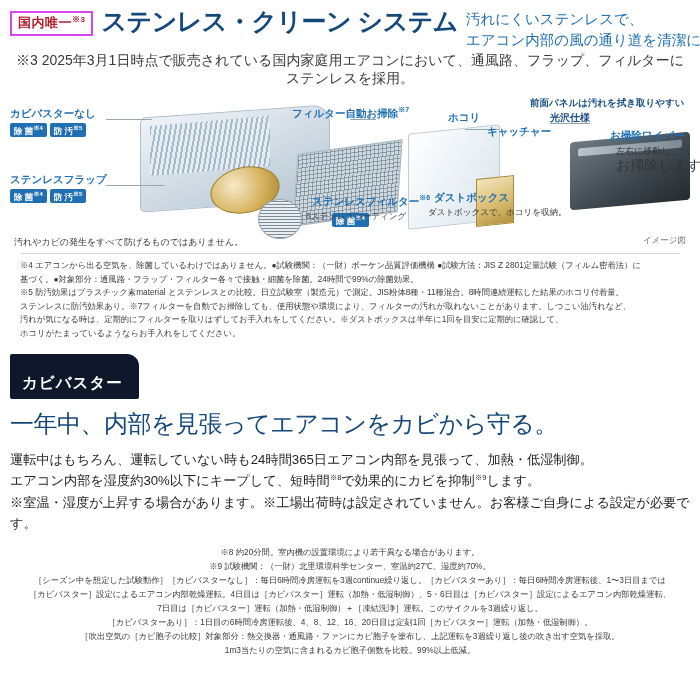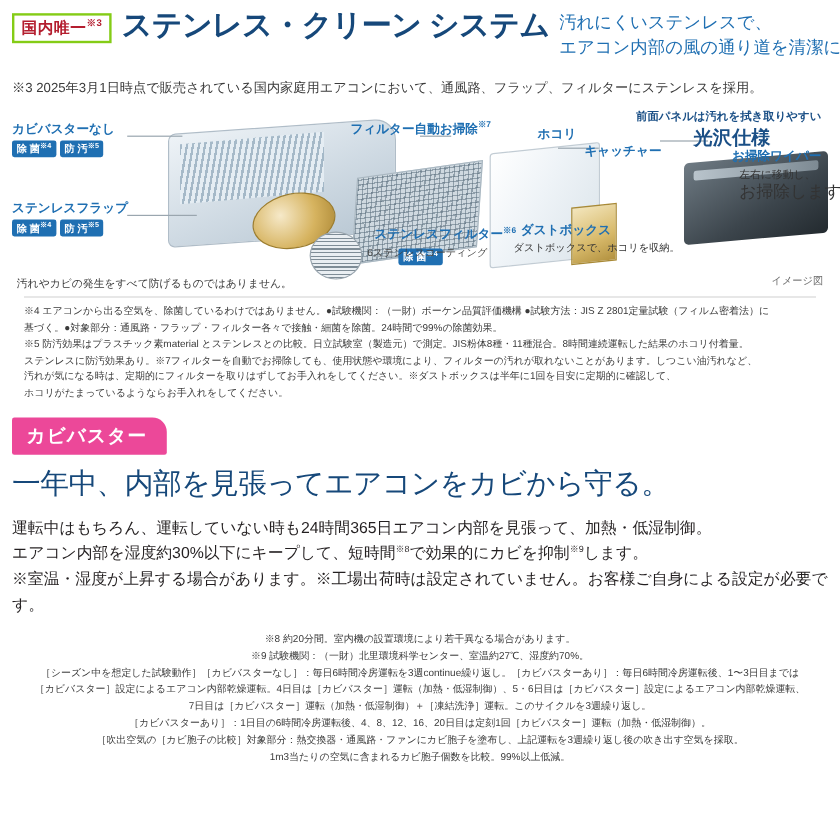--- a/index.html
+++ b/index.html
@@ -15,21 +15,21 @@
 
   
   .sec1 { position: relative; padding: 8px 10px 0 10px; }
 
   .hdr-row {
     display: flex;
     align-items: flex-start;
     gap: 8px;
   }
   .badge-domestic {
-    border: 2px solid #84cc16;
+    border: 2px solid #d946ef;
     color: #b41e2f;
     font-size: 13px;
     font-weight: bold;
     padding: 3px 6px 3px 6px;
     letter-spacing: 0.5px;
     white-space: nowrap;
     line-height: 1.1;
     position: relative;
     top: 3px;
   }
@@ -46,24 +46,25 @@
   .title-right {
     font-size: 14.5px;
     color: #1f6fb2;
     line-height: 1.45;
     margin-left: auto;
     padding-top: 1px;
     white-space: nowrap;
   }
 
   .note-star {
-    font-size: 11px;
+    font-size: 14px;
     color: #3a3a3a;
-    margin-top: 16px;
+    margin-top: 0;
     line-height: 1.3;
+    text-align: center;
   }
 
   
   .diagram {
     position: relative;
     height: 160px;
     margin-top: 2px;
   }
 
   .lbl { position: absolute; font-size: 10.5px; color: #1f6fb2; font-weight: bold; white-space: nowrap; }
@@ -192,25 +193,25 @@
     font-size: 8.3px;
     line-height: 1.62;
     color: #3a3a3a;
   }
   .footnotes p { margin: 0; }
 
   
   .sec2 { margin-top: 14px; padding: 0 10px; }
   .kabi-tab {
     display: inline-block;
-    background: #ec4899;
+    background: #0f172a;
     color: #ffffff;
     font-size: 15.5px;
     font-weight: bold;
-    padding: 5px 16px 5px 12px;
+    padding: 19px 16px 5px 12px;
     letter-spacing: 1px;
     border-radius: 2px 12px 2px 2px;
   }
   .kabi-head {
     font-size: 24px;
     font-weight: normal;
     color: #16487a;
     letter-spacing: -0.5px;
     margin-top: 11px;
     line-height: 1.2;
@@ -282,21 +283,21 @@
     </div>
 
     <div class="lbl" style="left:282px; top:16px;">
       <span>フィルター自動お掃除</span><sup>※7</sup>
     </div>
 
     <div class="lbl" style="left:438px; top:22px;">ホコリ</div>
     <div class="lbl" style="left:432px; top:36px;margin-left:45px;">キャッチャー</div>
 
     <div class="lbl lbl-dark" style="left:520px; top:8px; font-size:9.5px;">前面パネルは汚れを拭き取りやすい</div>
-    <div class="lbl lbl-dark" style="left:568px; top:22px; font-size:16px;">光沢仕様</div>
+    <div class="lbl lbl-dark" style="left:540px; top:22px; font-size:10px;">光沢仕様</div>
 
     <div class="lbl" style="left:600px; top:40px;">お掃除ワイパー</div>
     <div class="lbl" style="left:606px; top:56px; color:#333; font-weight:normal; font-size:9px;">左右に移動し、</div>
     <div class="lbl" style="left:606px; top:68px; color:#333; font-weight:normal; font-size:14px;">お掃除します。</div>
 
     <div class="lbl" style="left:302px; top:104px;">
       <span>ステンレスフィルター</span><sup>※6</sup>
     </div>
     <div class="pill-row" style="left:322px; top:124px;">
       <span class="pill">除 菌<sup>※4</sup></span>

